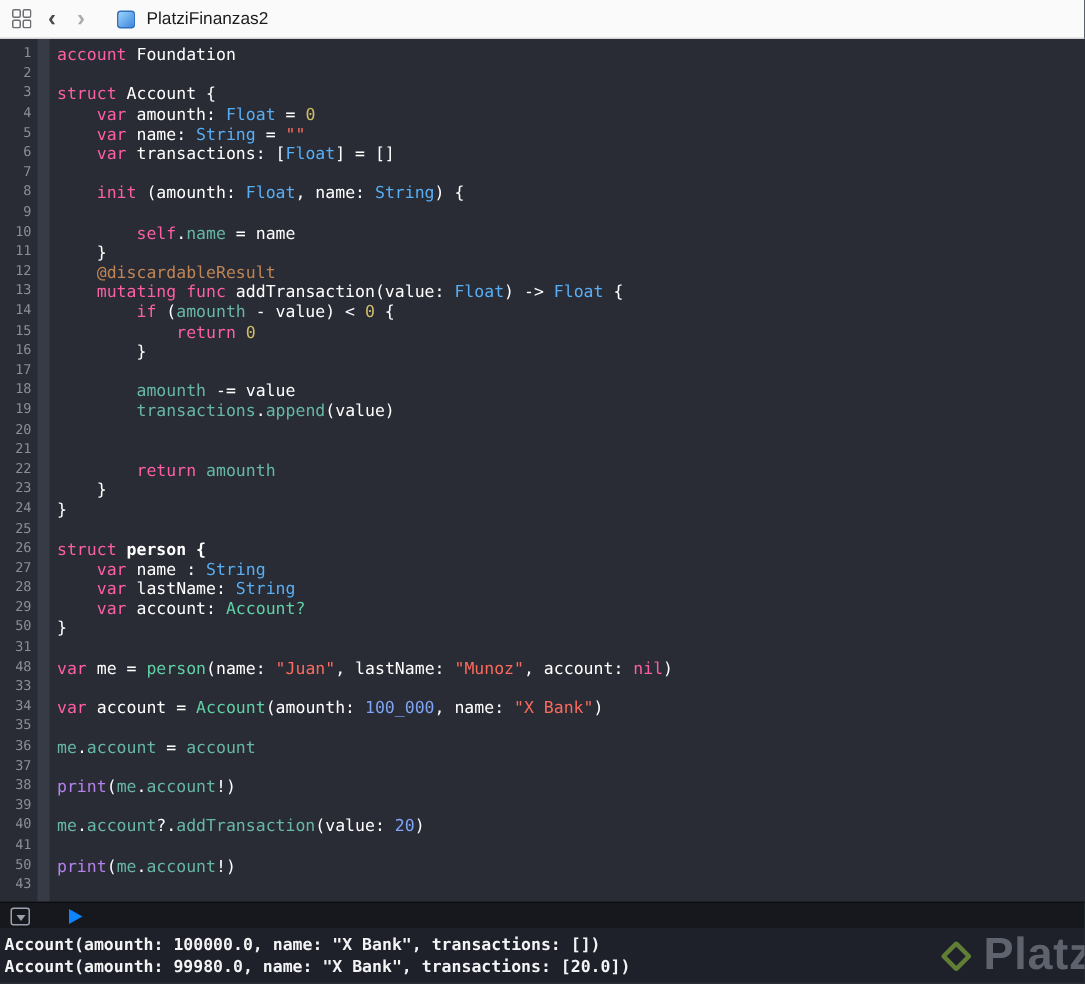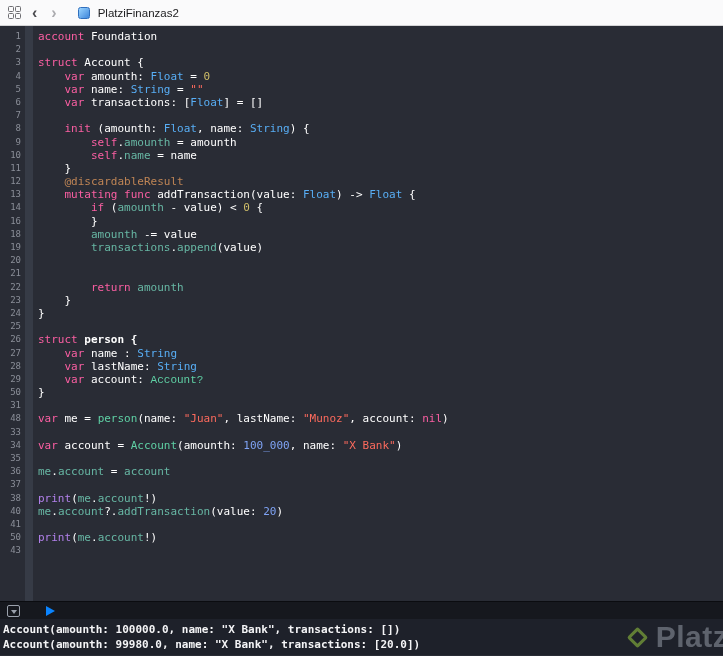--- a/index.html
+++ b/index.html
@@ -142,21 +142,20 @@
         <span class="code-text"></span>
       </div>
       <div class="code-line">
         <span class="line-num">8</span>
         <span class="ribbon-spacer"></span>
         <span class="code-text"><span style="color: rgb(255, 255, 255);">    </span><span style="color: rgb(252, 95, 163);">init</span><span style="color: rgb(255, 255, 255);"> (amounth: </span><span style="color: rgb(88, 174, 245);">Float</span><span style="color: rgb(255, 255, 255);">, name: </span><span style="color: rgb(88, 174, 245);">String</span><span style="color: rgb(255, 255, 255);">) {</span></span>
       </div>
       <div class="code-line">
         <span class="line-num">9</span>
         <span class="ribbon-spacer"></span>
-        <span class="code-text"><span style="color: rgb(255, 255, 255);">        </span><span style="color: rgb(252, 95, 163);">self</span><span style="color: rgb(255, 255, 255);">.</span><span style="color: rgb(103, 183, 164);">amounth</span><span style="color: rgb(255, 255, 255);"> = amounth</span></span>
       </div>
       <div class="code-line">
         <span class="line-num">10</span>
         <span class="ribbon-spacer"></span>
         <span class="code-text"><span style="color: rgb(255, 255, 255);">        </span><span style="color: rgb(252, 95, 163);">self</span><span style="color: rgb(255, 255, 255);">.</span><span style="color: rgb(103, 183, 164);">name</span><span style="color: rgb(255, 255, 255);"> = name</span></span>
       </div>
       <div class="code-line">
         <span class="line-num">11</span>
         <span class="ribbon-spacer"></span>
         <span class="code-text"><span style="color: rgb(255, 255, 255);">    }</span></span>
@@ -170,25 +169,35 @@
         <span class="line-num">13</span>
         <span class="ribbon-spacer"></span>
         <span class="code-text"><span style="color: rgb(255, 255, 255);">    </span><span style="color: rgb(252, 95, 163);">mutating</span><span style="color: rgb(255, 255, 255);"> </span><span style="color: rgb(252, 95, 163);">func</span><span style="color: rgb(255, 255, 255);"> addTransaction(value: </span><span style="color: rgb(88, 174, 245);">Float</span><span style="color: rgb(255, 255, 255);">) -&gt; </span><span style="color: rgb(88, 174, 245);">Float</span><span style="color: rgb(255, 255, 255);"> {</span></span>
       </div>
       <div class="code-line">
         <span class="line-num">14</span>
         <span class="ribbon-spacer"></span>
         <span class="code-text"><span style="color: rgb(255, 255, 255);">        </span><span style="color: rgb(252, 95, 163);">if</span><span style="color: rgb(255, 255, 255);"> (</span><span style="color: rgb(103, 183, 164);">amounth</span><span style="color: rgb(255, 255, 255);"> - value) &lt; </span><span style="color: rgb(208, 191, 105);">0</span><span style="color: rgb(255, 255, 255);"> {</span></span>
       </div>
       <div class="code-line">
+        <span class="line-num">15</span>
+        <span class="ribbon-spacer"></span>
+        <span class="code-text"><span style="color: rgb(255, 255, 255);">            </span><span style="color: rgb(252, 95, 163);">return</span><span style="color: rgb(255, 255, 255);"> </span><span style="color: rgb(208, 191, 105);">0</span></span>
+      </div>
+      <div class="code-line">
         <span class="line-num">16</span>
         <span class="ribbon-spacer"></span>
         <span class="code-text"><span style="color: rgb(255, 255, 255);">        }</span></span>
       </div>
       <div class="code-line">
+        <span class="line-num">17</span>
+        <span class="ribbon-spacer"></span>
+        <span class="code-text"></span>
+      </div>
+      <div class="code-line">
         <span class="line-num">18</span>
         <span class="ribbon-spacer"></span>
         <span class="code-text"><span style="color: rgb(255, 255, 255);">        </span><span style="color: rgb(103, 183, 164);">amounth</span><span style="color: rgb(255, 255, 255);"> -= value</span></span>
       </div>
       <div class="code-line">
         <span class="line-num">19</span>
         <span class="ribbon-spacer"></span>
         <span class="code-text"><span style="color: rgb(255, 255, 255);">        </span><span style="color: rgb(103, 183, 164);">transactions</span><span style="color: rgb(255, 255, 255);">.</span><span style="color: rgb(103, 183, 164);">append</span><span style="color: rgb(255, 255, 255);">(value)</span></span>
       </div>
       <div class="code-line">
@@ -232,21 +241,21 @@
         <span class="code-text"><span style="color: rgb(255, 255, 255);">    </span><span style="color: rgb(252, 95, 163);">var</span><span style="color: rgb(255, 255, 255);"> name : </span><span style="color: rgb(88, 174, 245);">String</span></span>
       </div>
       <div class="code-line">
         <span class="line-num">28</span>
         <span class="ribbon-spacer"></span>
         <span class="code-text"><span style="color: rgb(255, 255, 255);">    </span><span style="color: rgb(252, 95, 163);">var</span><span style="color: rgb(255, 255, 255);"> lastName: </span><span style="color: rgb(88, 174, 245);">String</span></span>
       </div>
       <div class="code-line">
         <span class="line-num">29</span>
         <span class="ribbon-spacer"></span>
-        <span class="code-text"><span style="color: rgb(255, 255, 255);">    </span><span style="color: rgb(252, 95, 163);">var</span><span style="color: rgb(255, 255, 255);"> account: </span><span style="color: rgb(95, 209, 165); font-family: Liberation Mono, monospace;">Account?</span></span>
+        <span class="code-text"><span style="color: rgb(255, 255, 255);">    </span><span style="color: rgb(252, 95, 163);">var</span><span style="color: rgb(255, 255, 255);"> account: </span><span style="color: rgb(95, 209, 165);">Account?</span></span>
       </div>
       <div class="code-line">
         <span class="line-num">50</span>
         <span class="ribbon-spacer"></span>
         <span class="code-text"><span style="color: rgb(255, 255, 255);">}</span></span>
       </div>
       <div class="code-line">
         <span class="line-num">31</span>
         <span class="ribbon-spacer"></span>
         <span class="code-text"></span>
@@ -278,20 +287,25 @@
       </div>
       <div class="code-line">
         <span class="line-num">37</span>
         <span class="ribbon-spacer"></span>
         <span class="code-text"></span>
       </div>
       <div class="code-line">
         <span class="line-num">38</span>
         <span class="ribbon-spacer"></span>
         <span class="code-text"><span style="color: rgb(178, 129, 235);">print</span><span style="color: rgb(255, 255, 255);">(</span><span style="color: rgb(103, 183, 164);">me</span><span style="color: rgb(255, 255, 255);">.</span><span style="color: rgb(103, 183, 164);">account</span><span style="color: rgb(255, 255, 255);">!)</span></span>
+      </div>
+      <div class="code-line">
+        <span class="line-num">39</span>
+        <span class="ribbon-spacer"></span>
+        <span class="code-text"></span>
       </div>
       <div class="code-line">
         <span class="line-num">40</span>
         <span class="ribbon-spacer"></span>
         <span class="code-text"><span style="color: rgb(103, 183, 164);">me</span><span style="color: rgb(255, 255, 255);">.</span><span style="color: rgb(103, 183, 164);">account</span><span style="color: rgb(255, 255, 255);">?.</span><span style="color: rgb(103, 183, 164);">addTransaction</span><span style="color: rgb(255, 255, 255);">(value: </span><span style="color: rgb(127, 163, 245);">20</span><span style="color: rgb(255, 255, 255);">)</span></span>
       </div>
       <div class="code-line">
         <span class="line-num">41</span>
         <span class="ribbon-spacer"></span>
         <span class="code-text"></span>

